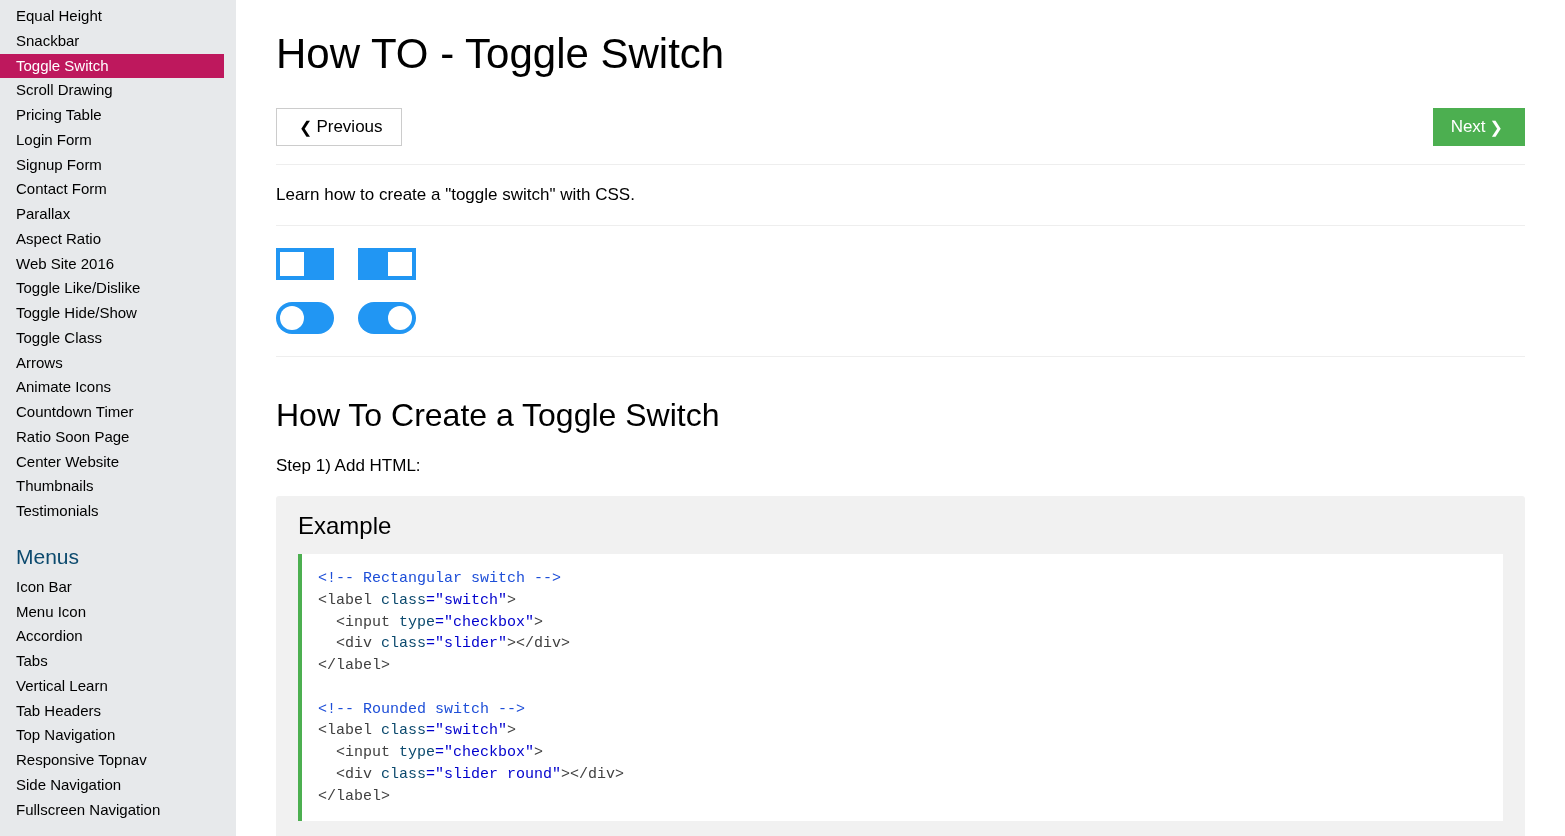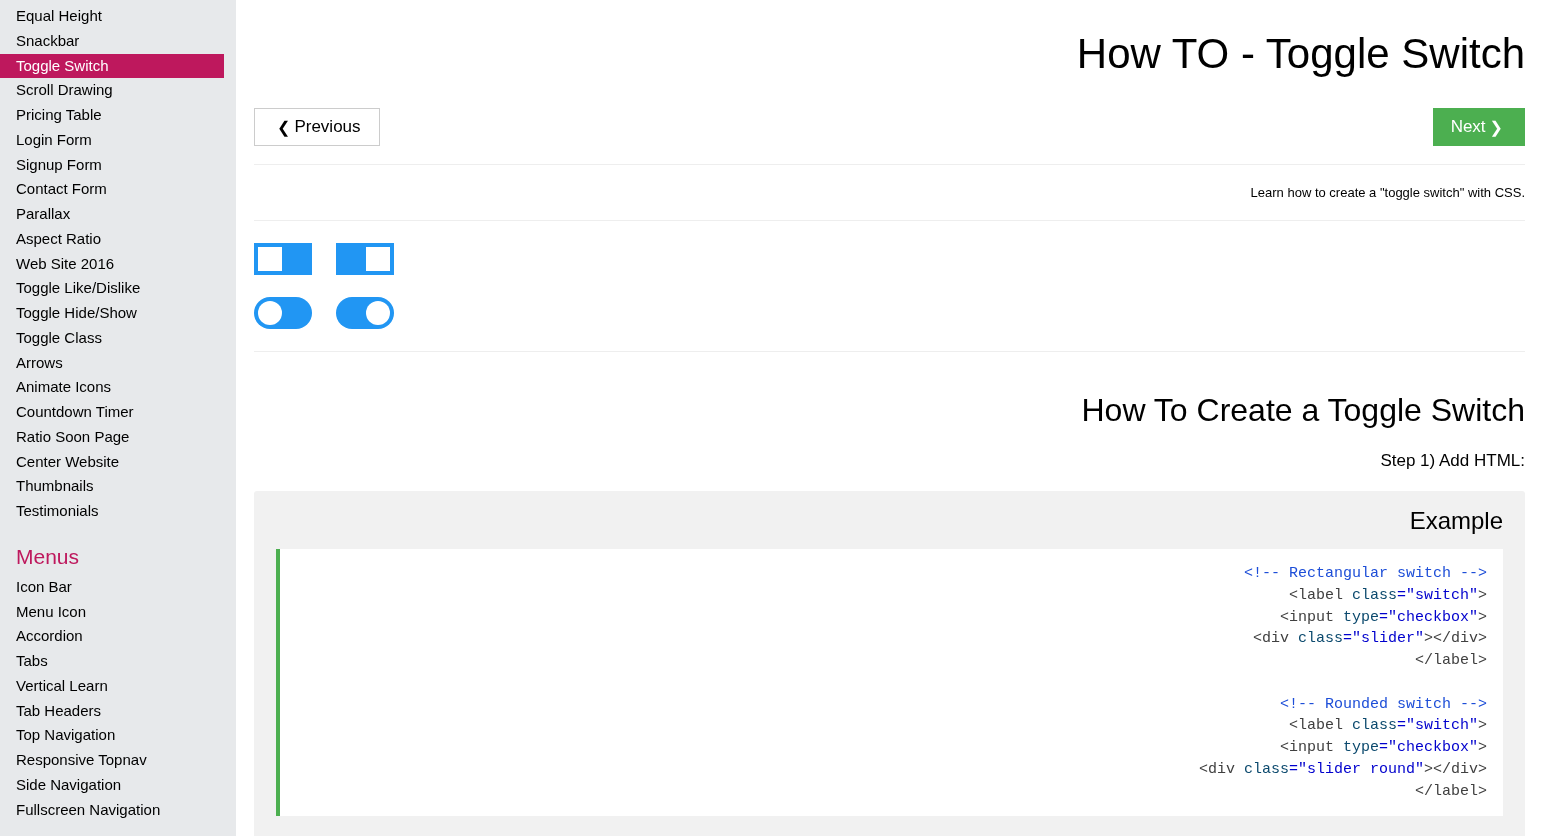--- a/index.html
+++ b/index.html
@@ -30,31 +30,30 @@
     cursor: pointer;
     line-height: 1.25;
   }
   .side-item.active {
     background: #be185d;
     color: #fff;
     margin-right: 12px;
   }
   .side-heading {
     font-size: 21px;
-    color: #be185d;
+    color: #0c4a6e;
     padding: 20px 0 6px 16px;
     line-height: 1.2;
   }
 
   .main {
     flex: 1;
-    padding: 30px 40px 30px 18px;
+    padding: 30px 40px 30px 40px;
     overflow-y: auto;
     height: 100%;
-    text-align: right;
   }
 
   h1.page-title {
     font-size: 42px;
     font-weight: 400;
     letter-spacing: 0px;
     margin-bottom: 30px;
   }
 
   .nav-buttons {
@@ -79,23 +78,22 @@
   }
   .btn .chev { font-size: 16px; padding: 0 4px; }
 
   hr.sep {
     border: none;
     border-top: 1px solid #eee;
     margin: 0 0 20px 0;
   }
 
   p.intro {
-    font-size: 13px;
+    font-size: 17px;
     margin-bottom: 20px;
-    margin-left: 40px;
   }
 
   .switch-row {
     display: flex;
     gap: 24px;
     margin: 22px 0;
   }
 
   .switch {
     position: relative;

